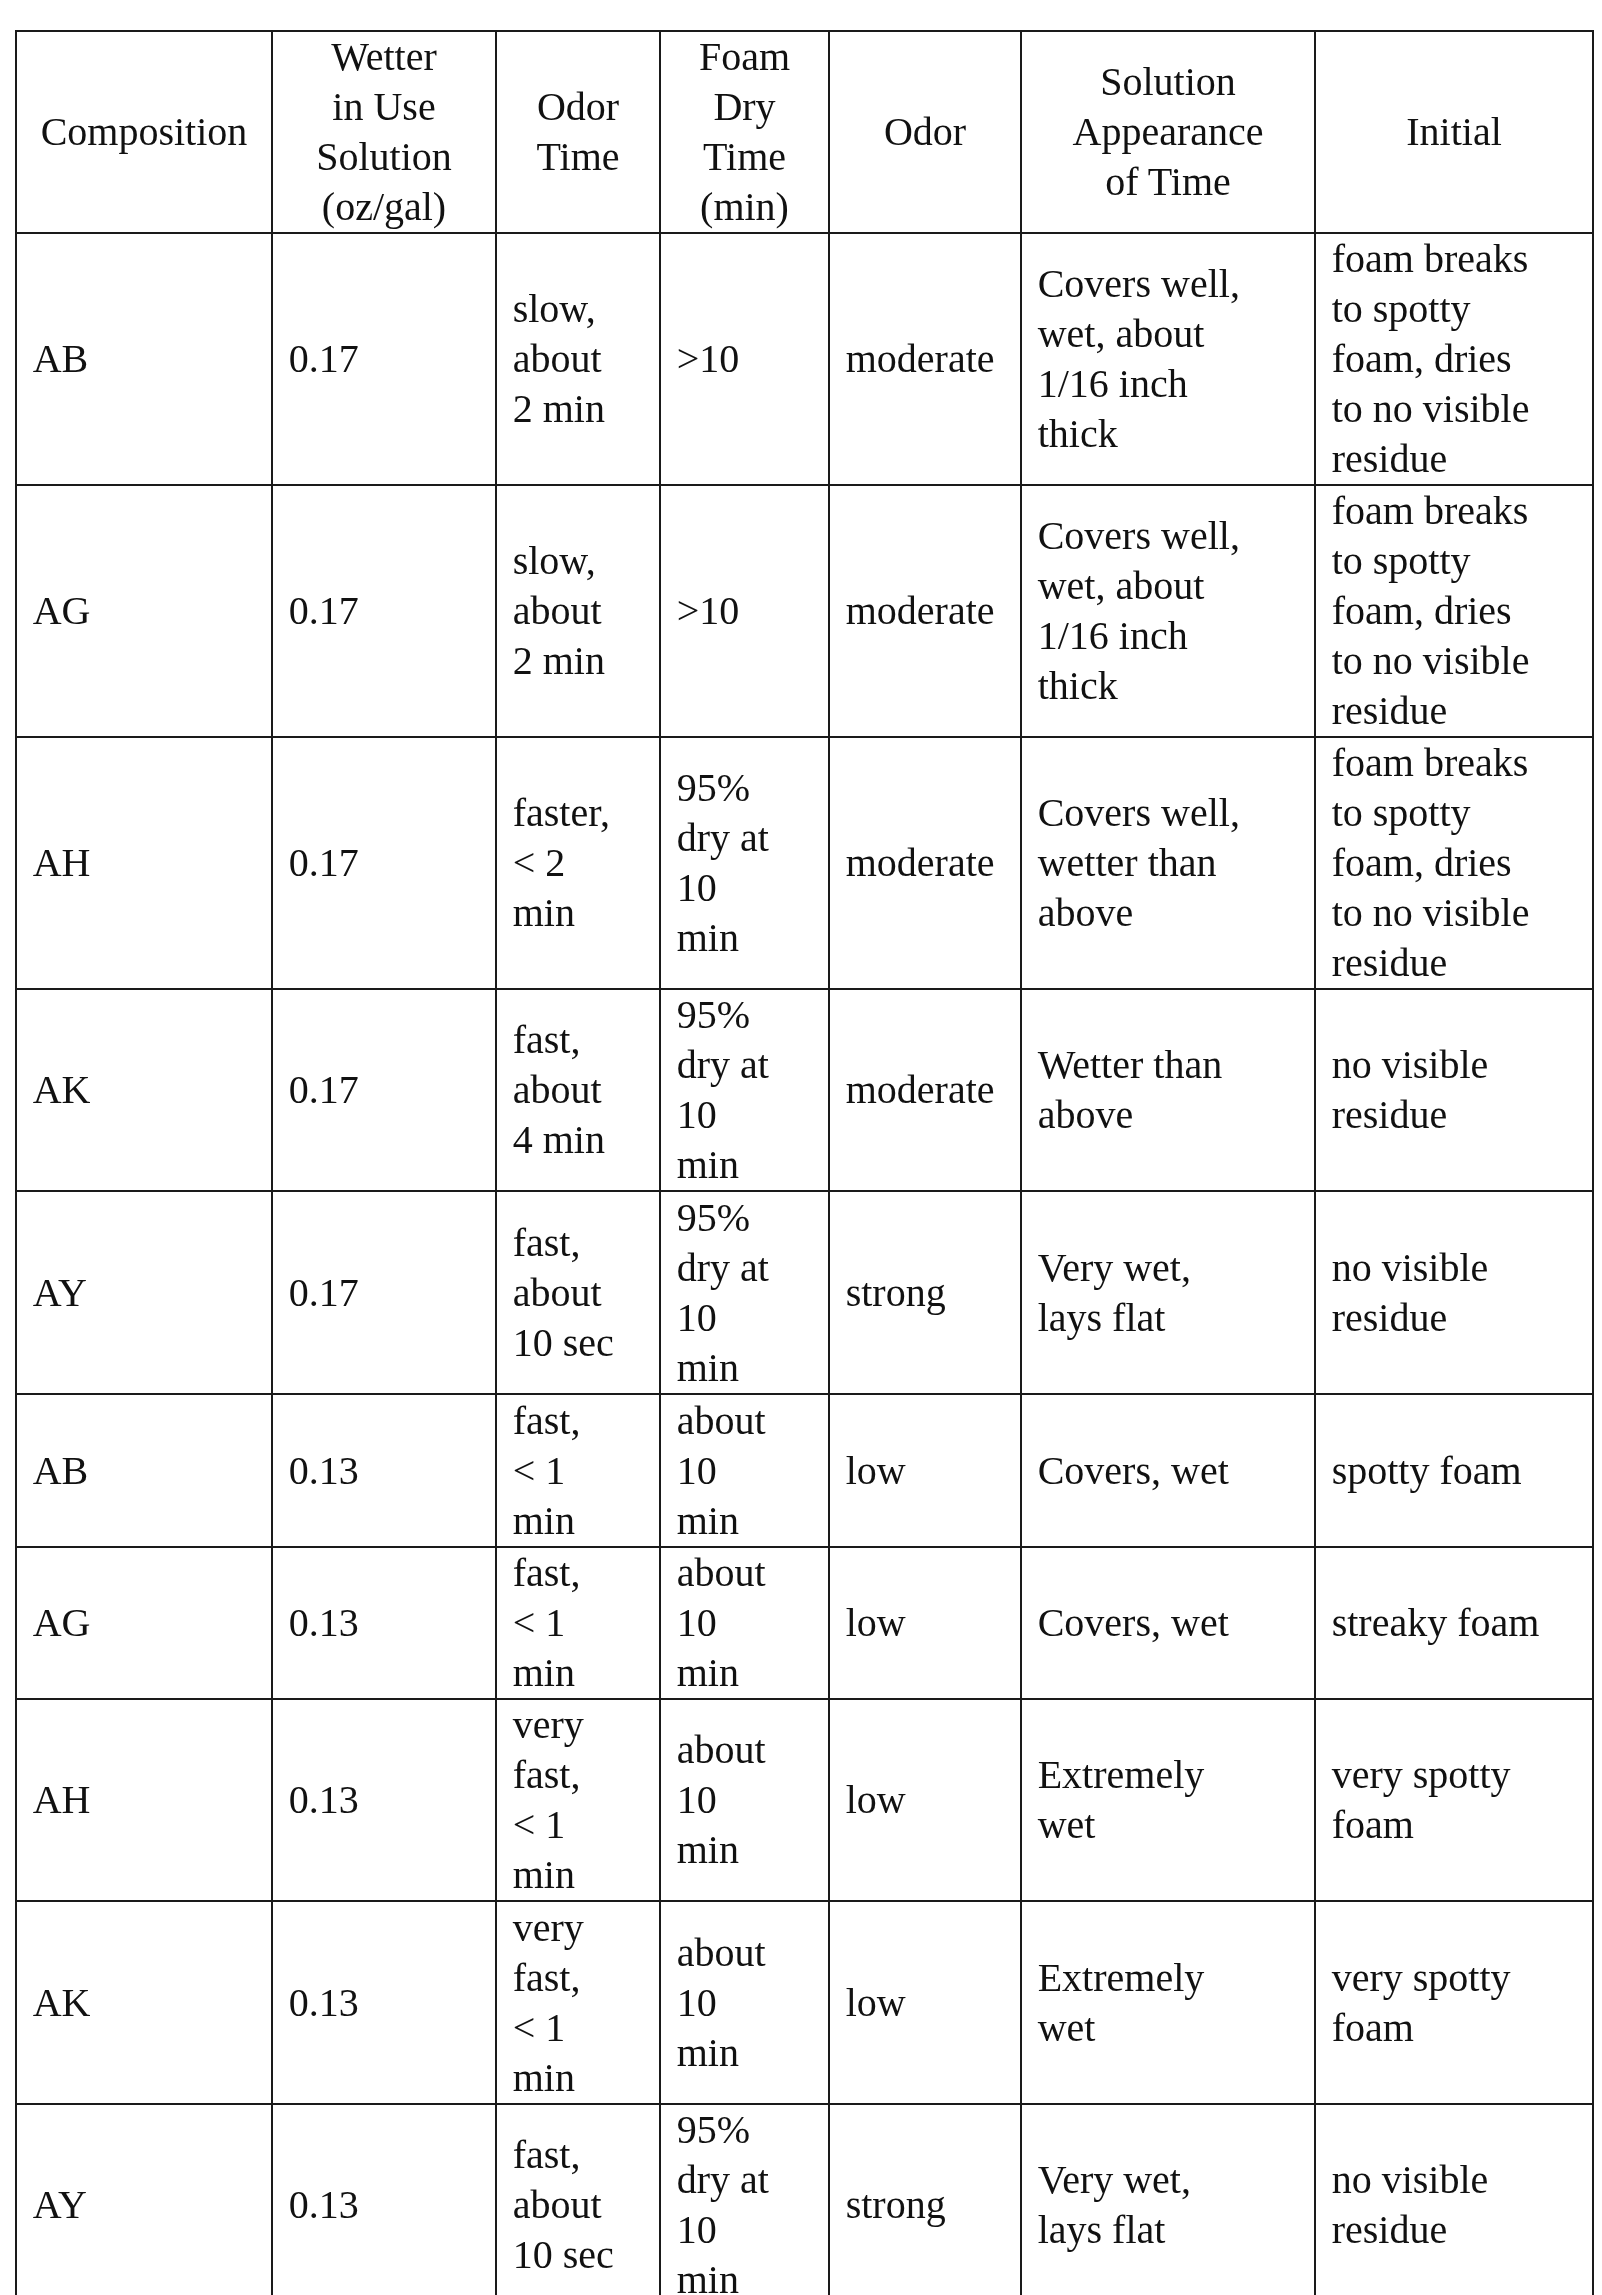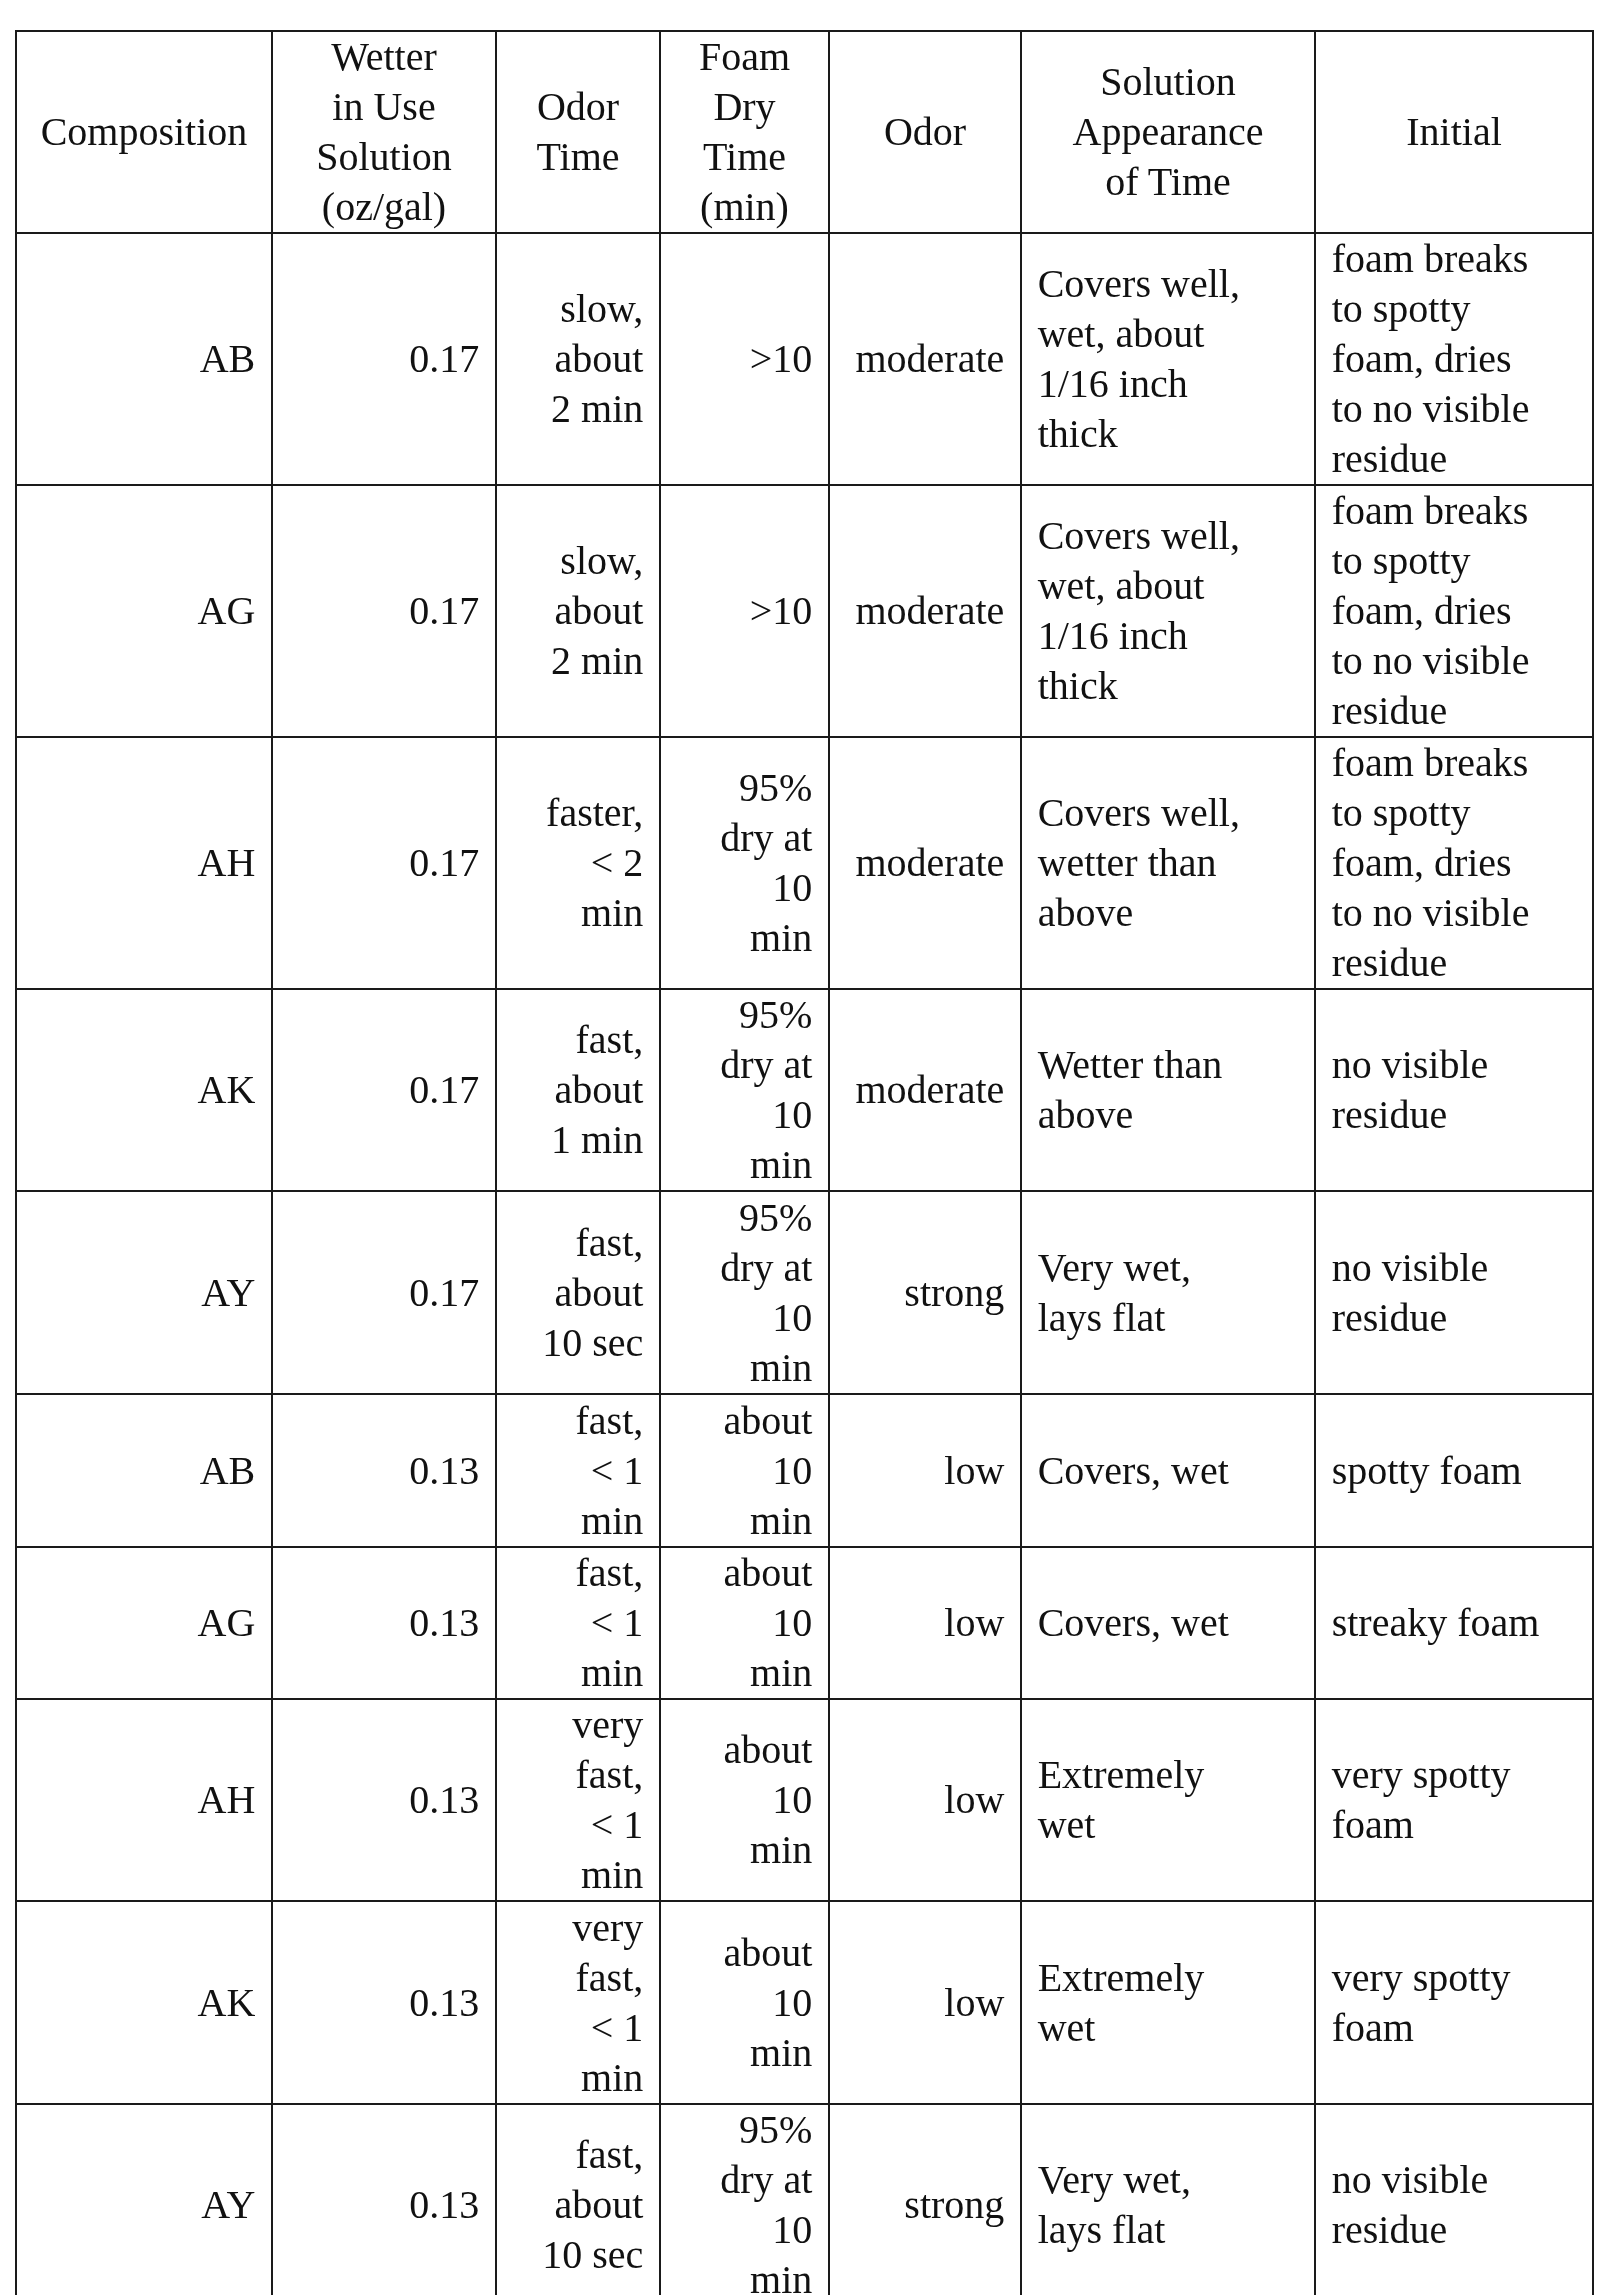--- a/index.html
+++ b/index.html
@@ -15,21 +15,21 @@
     color: #111111;
   }
   td, th {
     border: 2.6px solid #1a1a1a;
     padding: 0 15.7px;
     vertical-align: middle;
     font-weight: normal;
     overflow: hidden;
   }
   th { text-align: center; }
-  td.c { text-align: right; margin-top: 36px; }
+  td.c { text-align: left; margin-top: 36px; }
   td.l { text-align: left; }
   .ln { display: block; white-space: nowrap; }
 </style>
 </head>
 <body>
 
 <div id="table-wrap">
   <table>
     <colgroup>
       <col style="width:256px">
@@ -176,21 +176,21 @@
         <tr style="height: 202px;">
     <td class="c">
             <span class="ln">AK</span>
           </td>
     <td class="c">
             <span class="ln">0.17</span>
           </td>
     <td class="c">
             <span class="ln">fast,</span>
             <span class="ln">about</span>
-            <span class="ln">1 min</span>
+            <span class="ln">4 min</span>
           </td>
     <td class="c">
             <span class="ln">95%</span>
             <span class="ln">dry at</span>
             <span class="ln">10</span>
             <span class="ln">min</span>
           </td>
     <td class="c">
             <span class="ln">moderate</span>
           </td>

